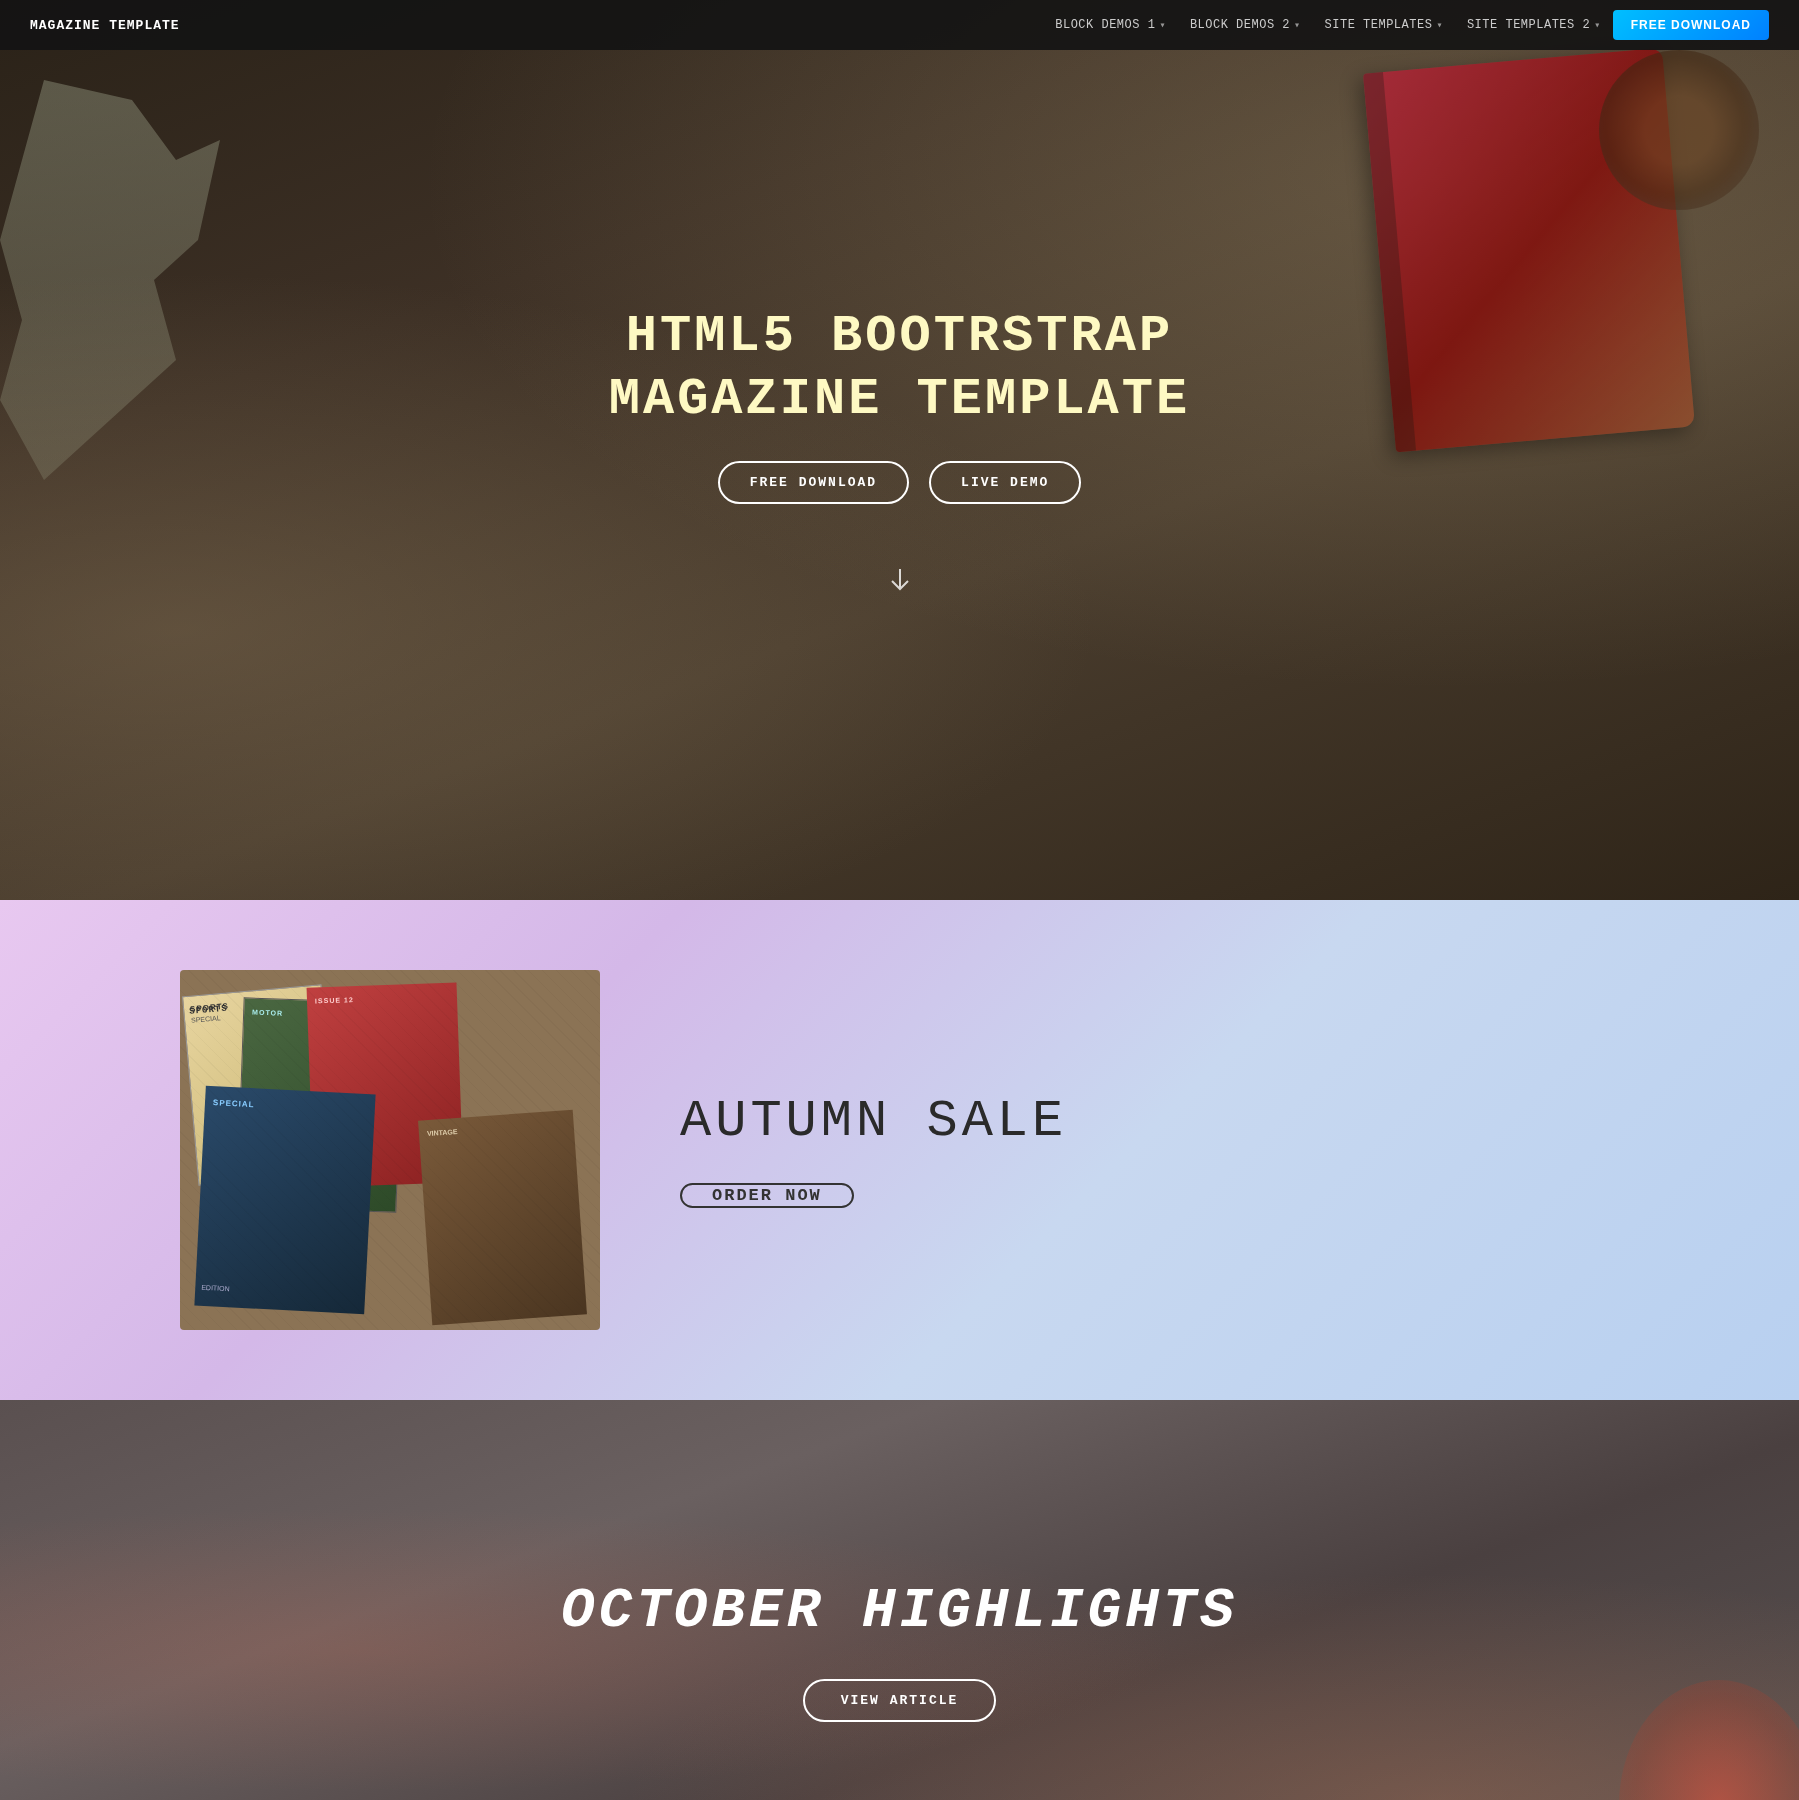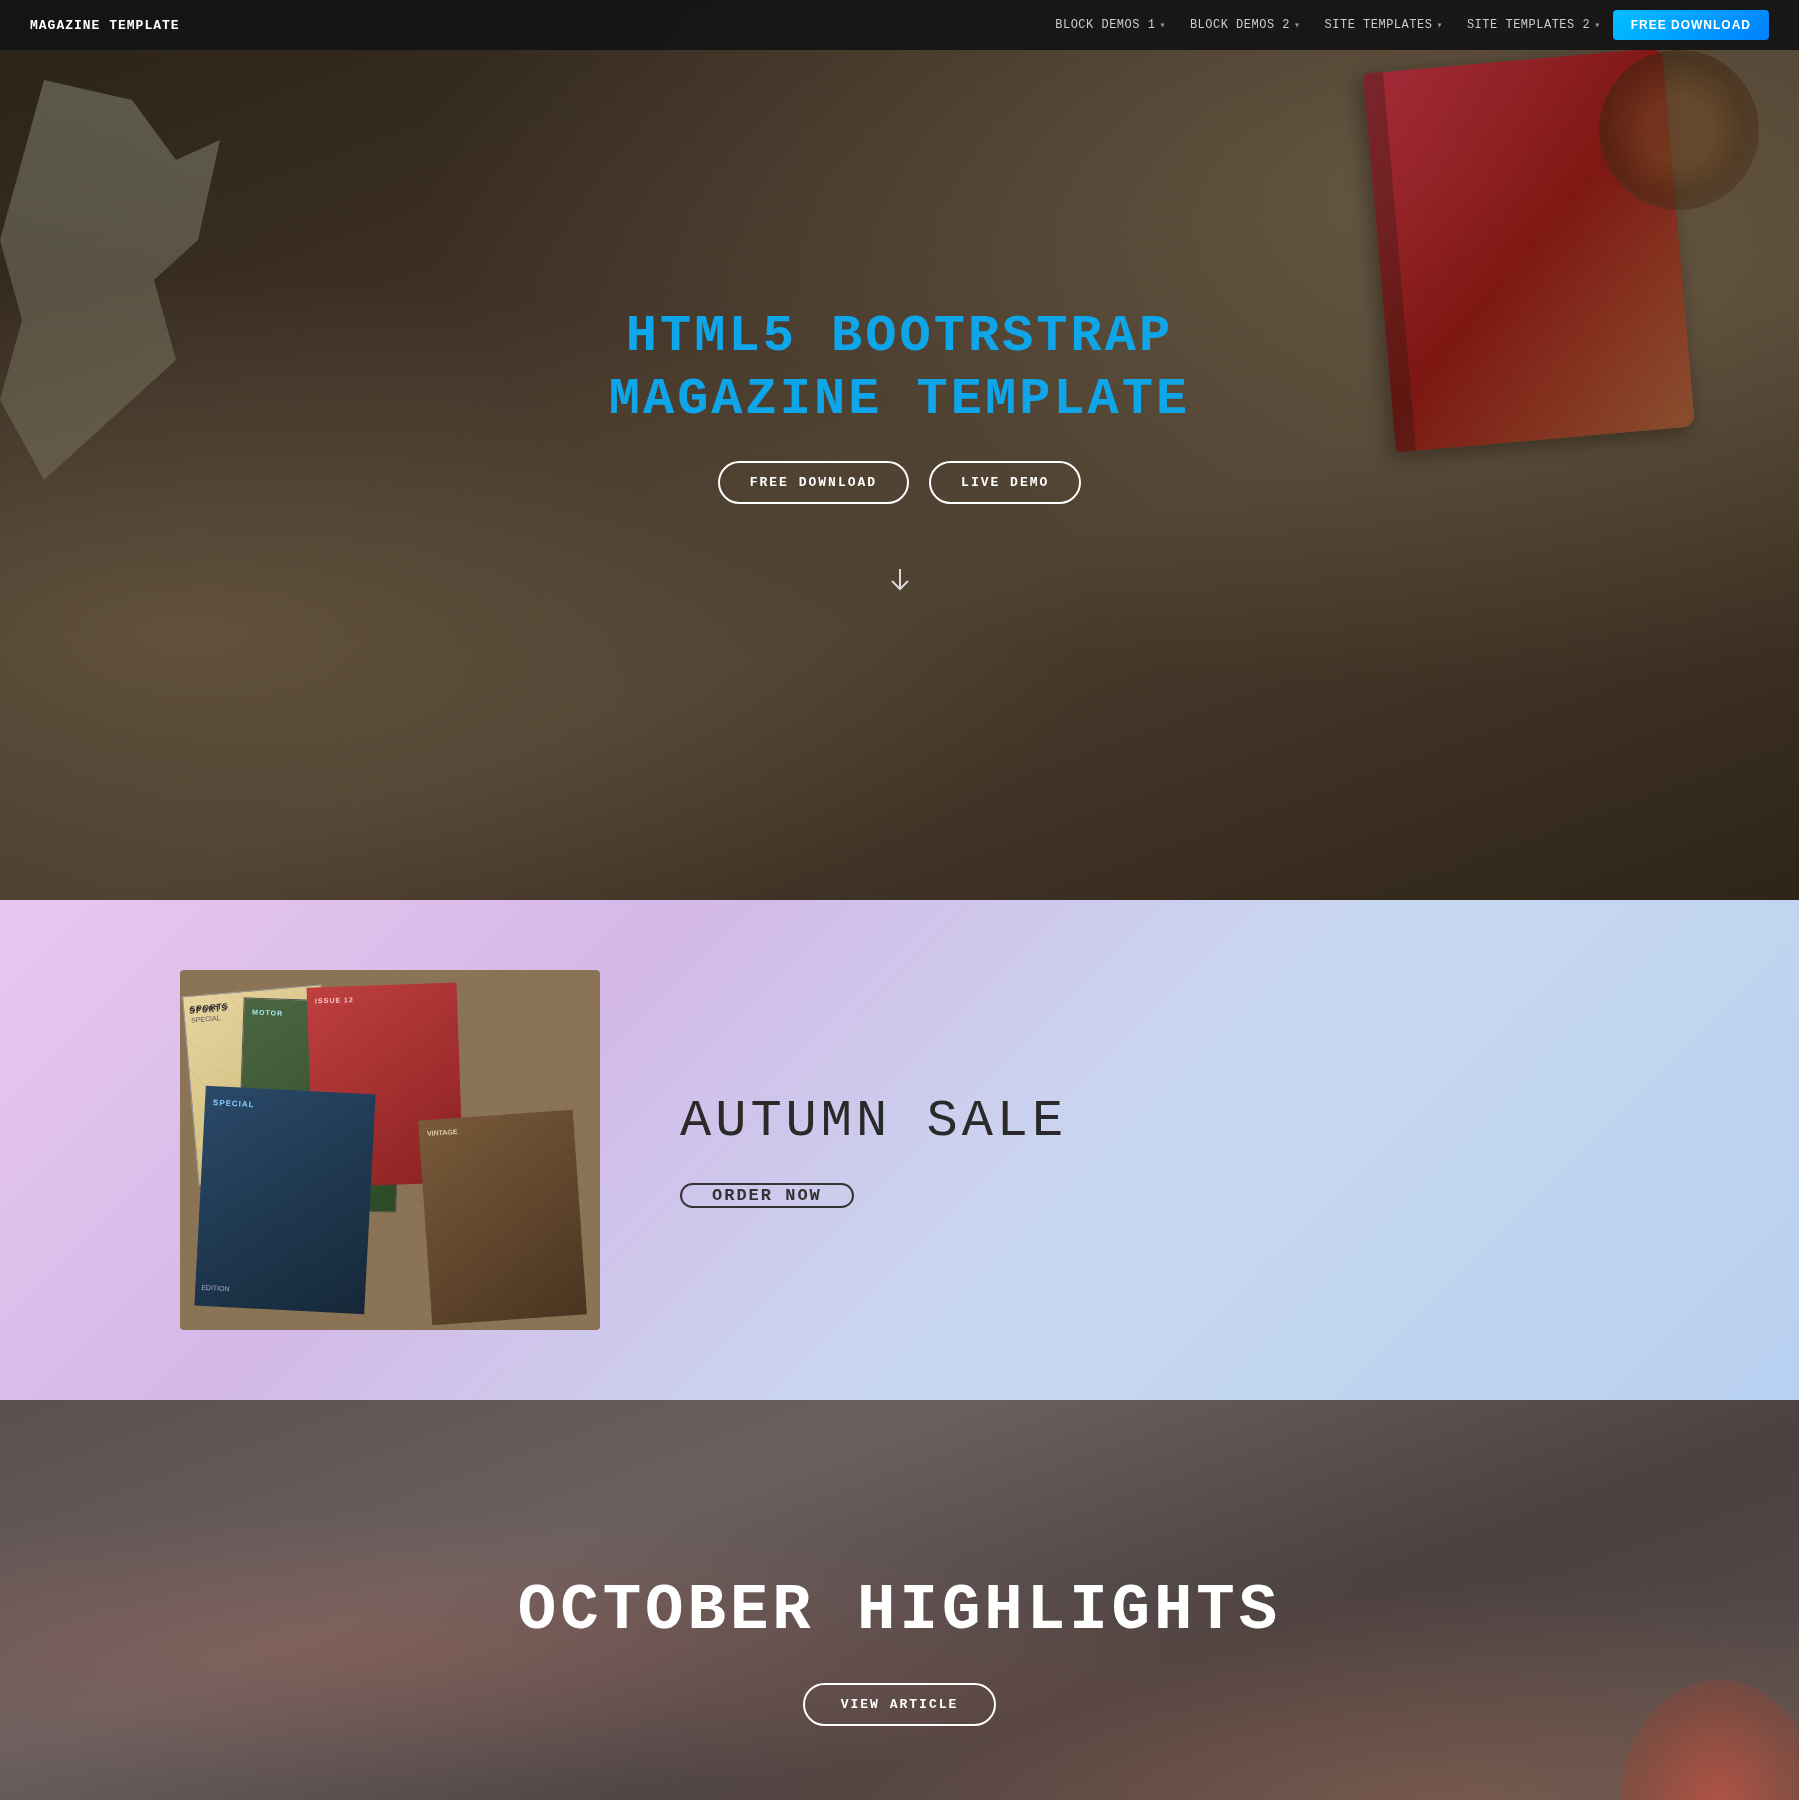--- a/index.html
+++ b/index.html
@@ -148,21 +148,21 @@
 
     .hero-content {
       position: relative;
       z-index: 10;
       text-align: center;
       max-width: 700px;
       padding: 20px;
     }
 
     .hero-title {
-      color: #0ea5e9;
+      color: #fef9c3;
       font-size: 52px;
       font-weight: bold;
       letter-spacing: 3px;
       text-transform: uppercase;
       line-height: 1.2;
       margin-bottom: 30px;
       font-family: 'Courier New', Courier, monospace;
     }
 
     .hero-subtitle {
@@ -384,26 +384,27 @@
       bottom: -30px;
       right: -20px;
       width: 200px;
       height: 250px;
       background: radial-gradient(ellipse, rgba(220,80,60,0.6) 0%, rgba(180,60,40,0.3) 60%, transparent 100%);
       border-radius: 50%;
     }
 
     .october-title {
       color: #ffffff;
-      font-size: 64px;
+      font-size: 56px;
       font-weight: bold;
       letter-spacing: 4px;
       text-transform: uppercase;
       margin-bottom: 36px;
       font-family: 'Courier New', Courier, monospace;
+      font-style: italic;
     }
 
     .btn-view-article {
       color: #ffffff;
       border: 2px solid #ffffff;
       background: transparent;
       font-size: 13px;
       font-weight: bold;
       letter-spacing: 2px;
       text-transform: uppercase;

